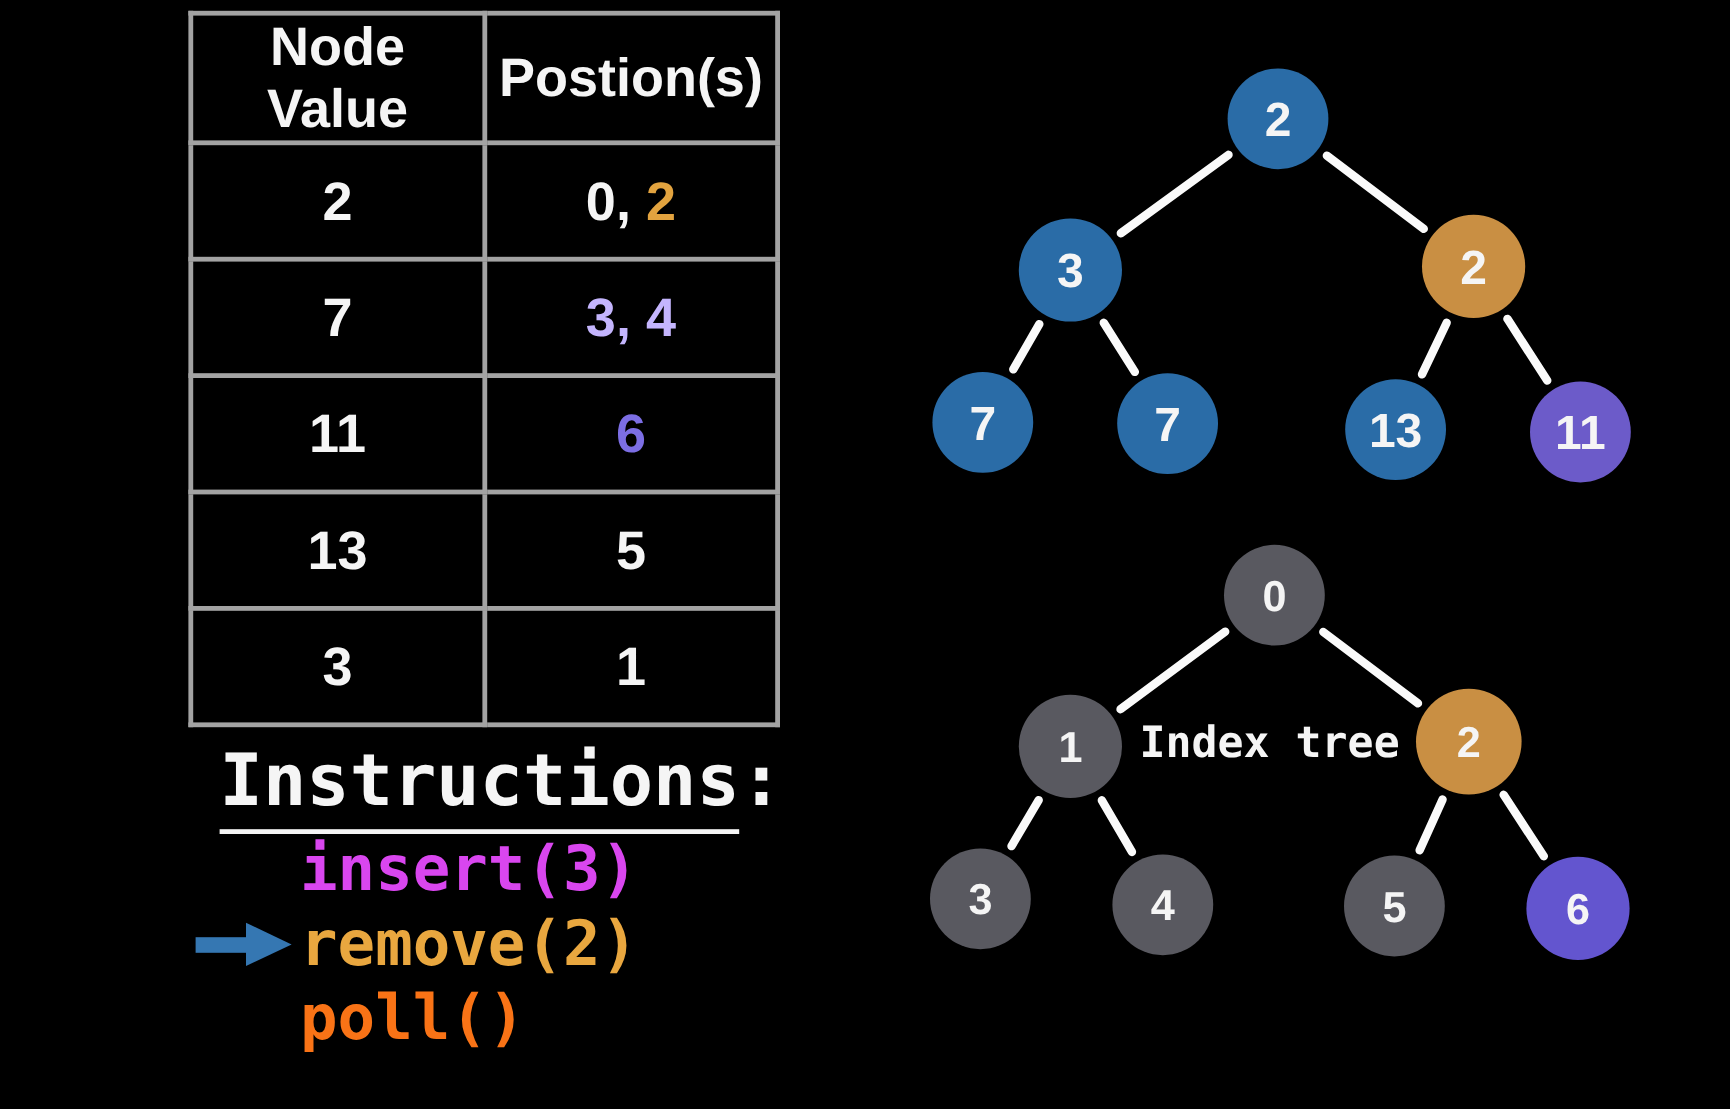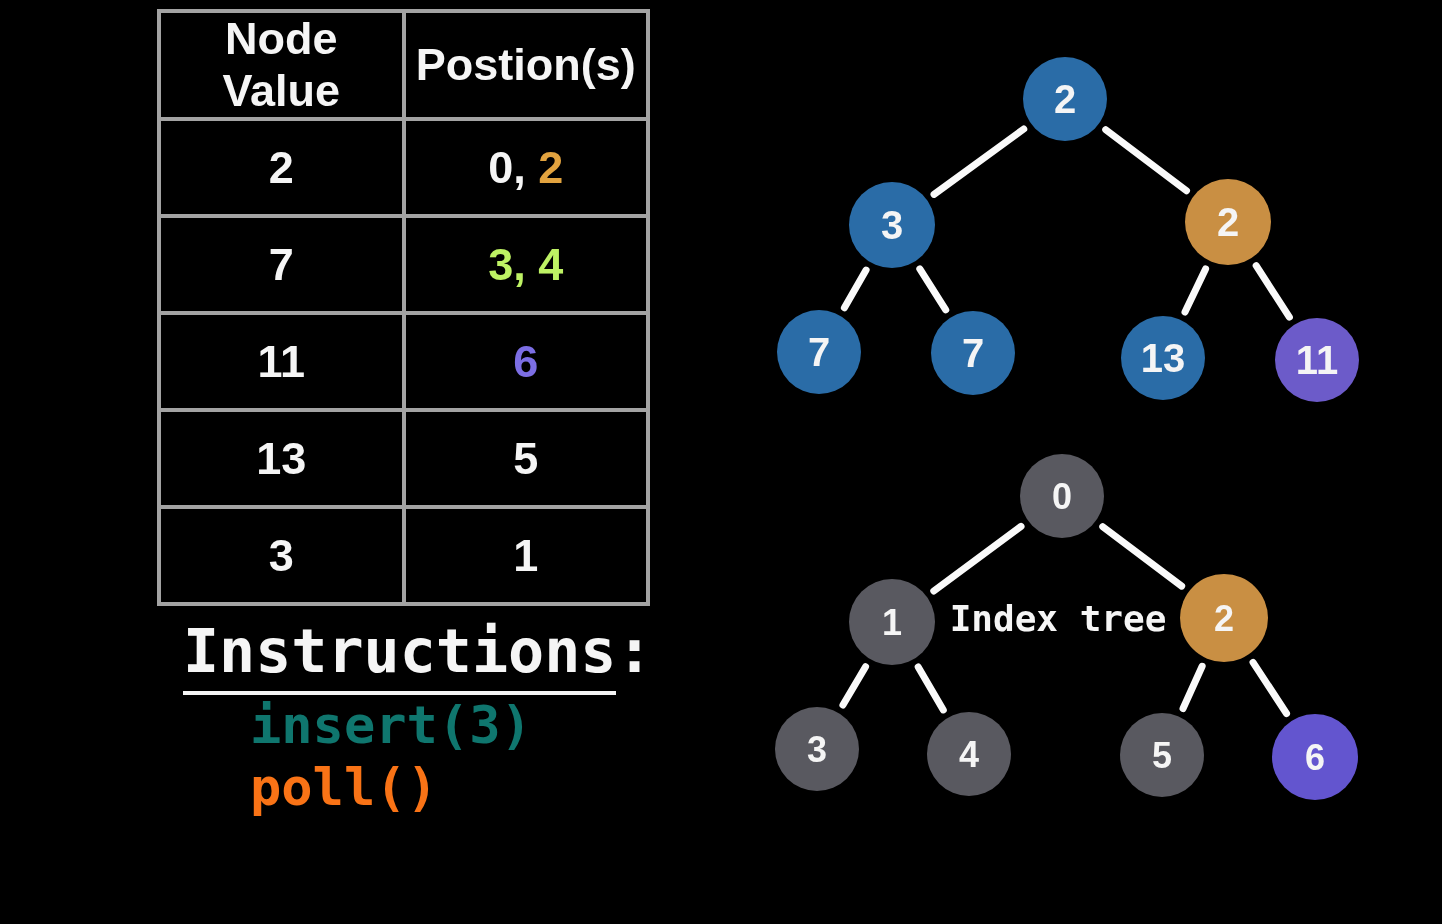--- a/index.html
+++ b/index.html
@@ -113,41 +113,45 @@
         <th>Postion(s)</th>
       </tr>
     </thead>
     <tbody id="tbody">
         <tr>
           <td>2</td>
           <td><span style="color: rgb(245, 245, 245);">0, </span><span style="color: rgb(226, 163, 63);">2</span></td>
         </tr>
         <tr>
           <td>7</td>
-          <td><span style="color: #bef264;">3, 4</span></td>
+          <td><span style="color: #c4b5fd;">3, 4</span></td>
         </tr>
         <tr>
           <td>11</td>
           <td><span style="color: rgb(124, 110, 228);">6</span></td>
         </tr>
         <tr>
           <td>13</td>
           <td><span style="color: rgb(245, 245, 245);">5</span></td>
         </tr>
         <tr>
           <td>3</td>
           <td><span style="color: rgb(245, 245, 245);">1</span></td>
         </tr>
       </tbody>
   </table>
 
   <div class="instr-title"><span class="u">Instructions</span><span>:</span></div>
 
   <div class="instr-list" id="instr-list" style="--arrow-color: #3577B2;">
       <div class="instr-line">
-        <span style="color: #0f766e;">insert(3)</span>
+        <span style="color: #d946ef;">insert(3)</span>
+      </div>
+      <div class="instr-line">
+        <span class="arrow-icon"></span>
+        <span style="color: rgb(233, 167, 63);">remove(2)</span>
       </div>
       <div class="instr-line">
         <span style="color: #f97316;">poll()</span>
       </div>
     </div>
 
 </div>
 
 </body></html>

